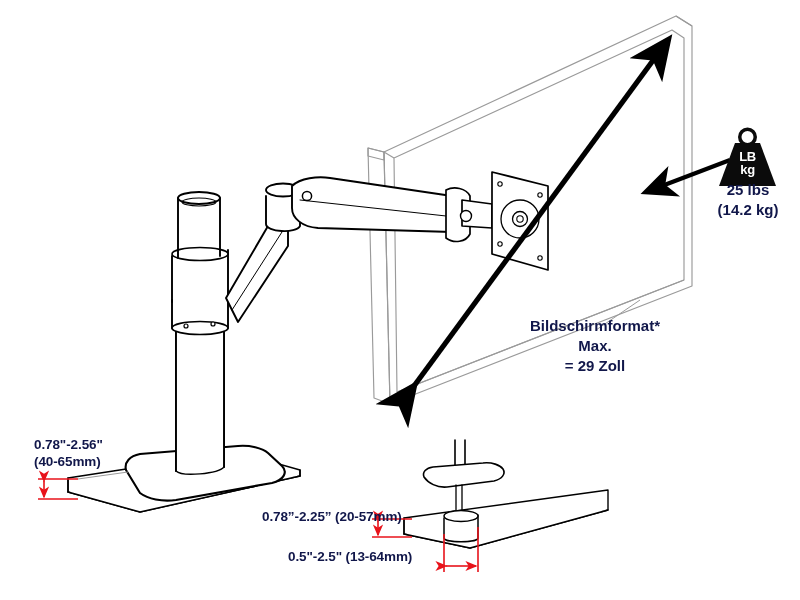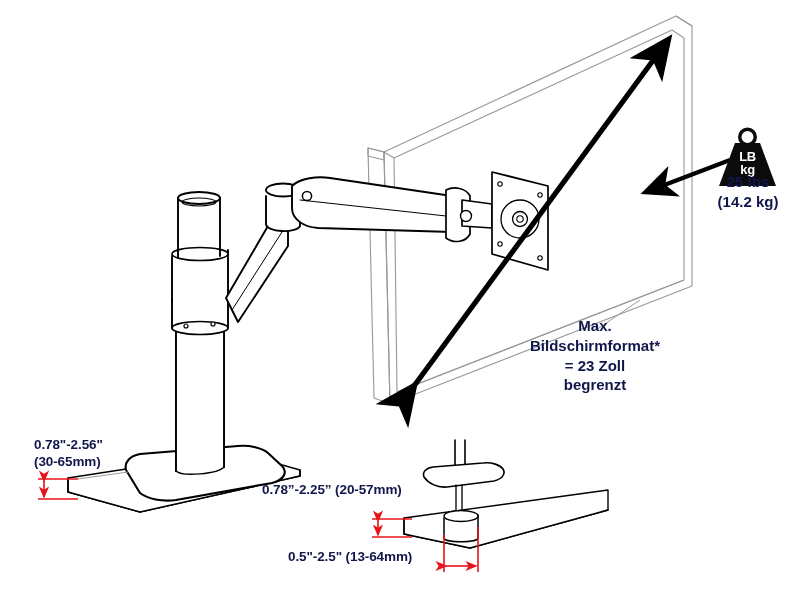--- a/index.html
+++ b/index.html
@@ -209,34 +209,33 @@
       <path d="M757,137 a9.5,9.5 0 1,0 -19,0 a9.5,9.5 0 1,0 19,0 Z
                M747.5,131 a6,6 0 1,1 0,12 a6,6 0 1,1 0,-12 Z"></path>
       <path d="M735,143 L760,143 L776,186 L719,186 Z"></path>
     </g>
   </svg>
   <div class="wt-glyph" style="left:723px;top:150px;width:49px;">
     <div>LB</div>
     <div>kg</div>
   </div>
 
-  <div class="weight-label" style="left:700px;top:172px;width:96px;">
+  <div class="weight-label" style="left:700px;top:180px;width:96px;">
     <div>25 lbs</div>
     <div>(14.2 kg)</div>
   </div>
 
   <div class="spec-block" style="left:487px;top:316px;width:216px;">
+    <div>Bildschirmformat*</div>
     <div>Max.</div>
-    <div>Bildschirmformat*</div>
-    <div>= 23 Zoll</div>
-    <div>begrenzt</div>
+    <div>= 29 Zoll</div>
   </div>
 
   <div class="callout" style="left:34px;top:437px;">
     <div>0.78"-2.56"</div>
-    <div>(30-65mm)</div>
-  </div>
-
-  <div class="callout" style="left:262px;top:482px;text-align:right;">0.78”-2.25” (20-57mm)</div>
+    <div>(40-65mm)</div>
+  </div>
+
+  <div class="callout" style="left:262px;top:509px;text-align:right;">0.78”-2.25” (20-57mm)</div>
 
   <div class="callout" style="left:288px;top:549px;">0.5"-2.5" (13-64mm)</div>
 
 </div>
 
 </body></html>

